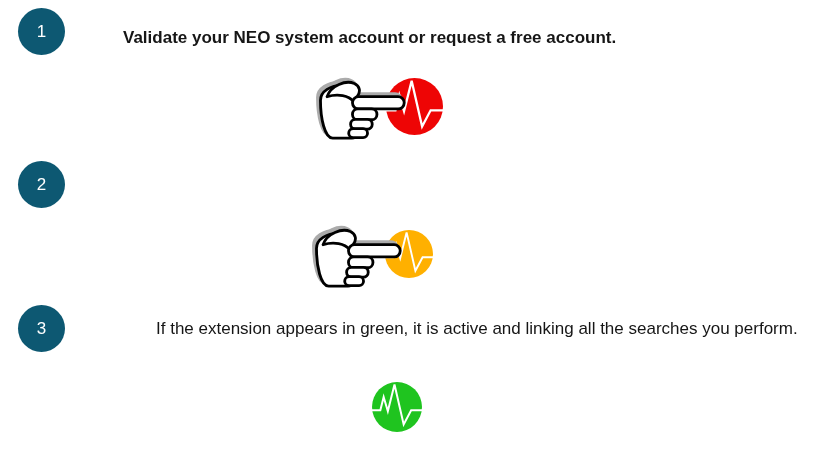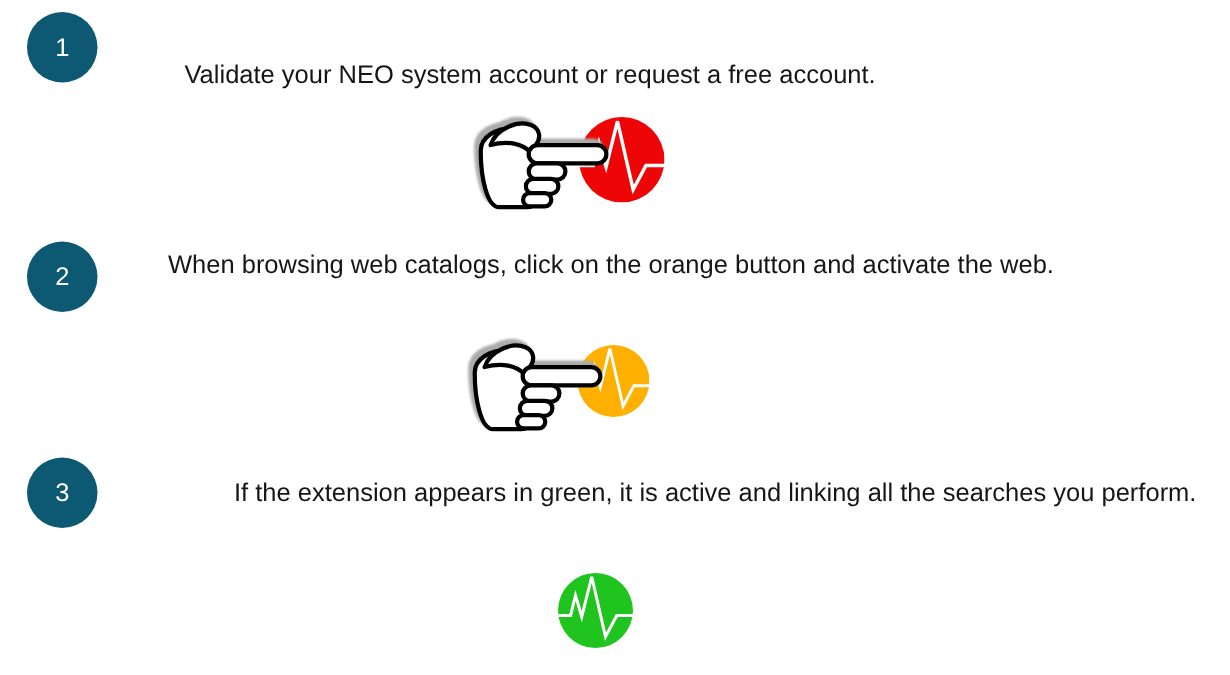--- a/index.html
+++ b/index.html
@@ -27,21 +27,21 @@
   .badge.r1 { top: 8px; }
   .badge.r2 { top: 161px; }
   .badge.r3 { top: 305px; }
   .step-text {
     position: absolute;
     font-size: 17px;
     line-height: 20px;
     color: #161616;
     white-space: nowrap;
   }
-  .step-text.r1 { left: 123px; top: 40px; }
+  .step-text.r1 { left: 123px; top: 28px; font-weight: bold; }
   .step-text.r2 { left: 112px; top: 167px; }
   .step-text.r3 { left: 112px; top: 319px; margin-left: 44px; }
   .pulse-btn { position: absolute; z-index: 1; }
   .pulse-btn.r1 { left: 386px; top: 78px; width: 57px; height: 57px; }
   .pulse-btn.r2 { left: 385px; top: 230px; width: 48px; height: 48px; }
   .pulse-btn.r3 { left: 372px; top: 382px; width: 50px; height: 50px; }
   .hand {
     position: absolute;
     z-index: 2;
     filter: drop-shadow(-3px -3px 0.6px #ababab);
@@ -74,21 +74,20 @@
     <path d="M16,22 C20,10 36,4 45,8 C51,10.5 52,17 48,22 L44,27 C39,21 28,18.5 16,22 Z"></path>
     <rect x="43" y="22" width="55" height="13" rx="6.5"></rect>
     <rect x="43" y="35" width="26" height="11.5" rx="5.7"></rect>
     <rect x="41" y="46" width="23" height="10.5" rx="5.2"></rect>
     <rect x="39" y="56" width="20" height="9.5" rx="4.7"></rect>
   </svg>
 
   <div class="badge r2">
     <span>2</span>
   </div>
-  <div class="step-text r2">When browsing web catalogs, click on the orange button and activate the web.</div>
 
   <svg class="pulse-btn r2" viewBox="0 0 60 60">
     <circle cx="30" cy="30" r="30" fill="#ffb000"></circle>
     <polyline points="0,34 10,34 14,18 19,35 27,3 38,51 47,34 60,34" fill="none" stroke="#ffffff" stroke-width="2.4"></polyline>
   </svg>
   <svg class="hand r2" width="96" height="64" viewBox="0 0 102 68">
     <path d="M9,26 C9,16 20,10 32,10 C41,10 47,14 47,21 L47,62 C47,64.5 45,66 42.5,66 L22,66 C13.5,66 9,45 9,26 Z"></path>
     <path d="M16,22 C20,10 36,4 45,8 C51,10.5 52,17 48,22 L44,27 C39,21 28,18.5 16,22 Z"></path>
     <rect x="43" y="22" width="55" height="13" rx="6.5"></rect>
     <rect x="43" y="35" width="26" height="11.5" rx="5.7"></rect>

